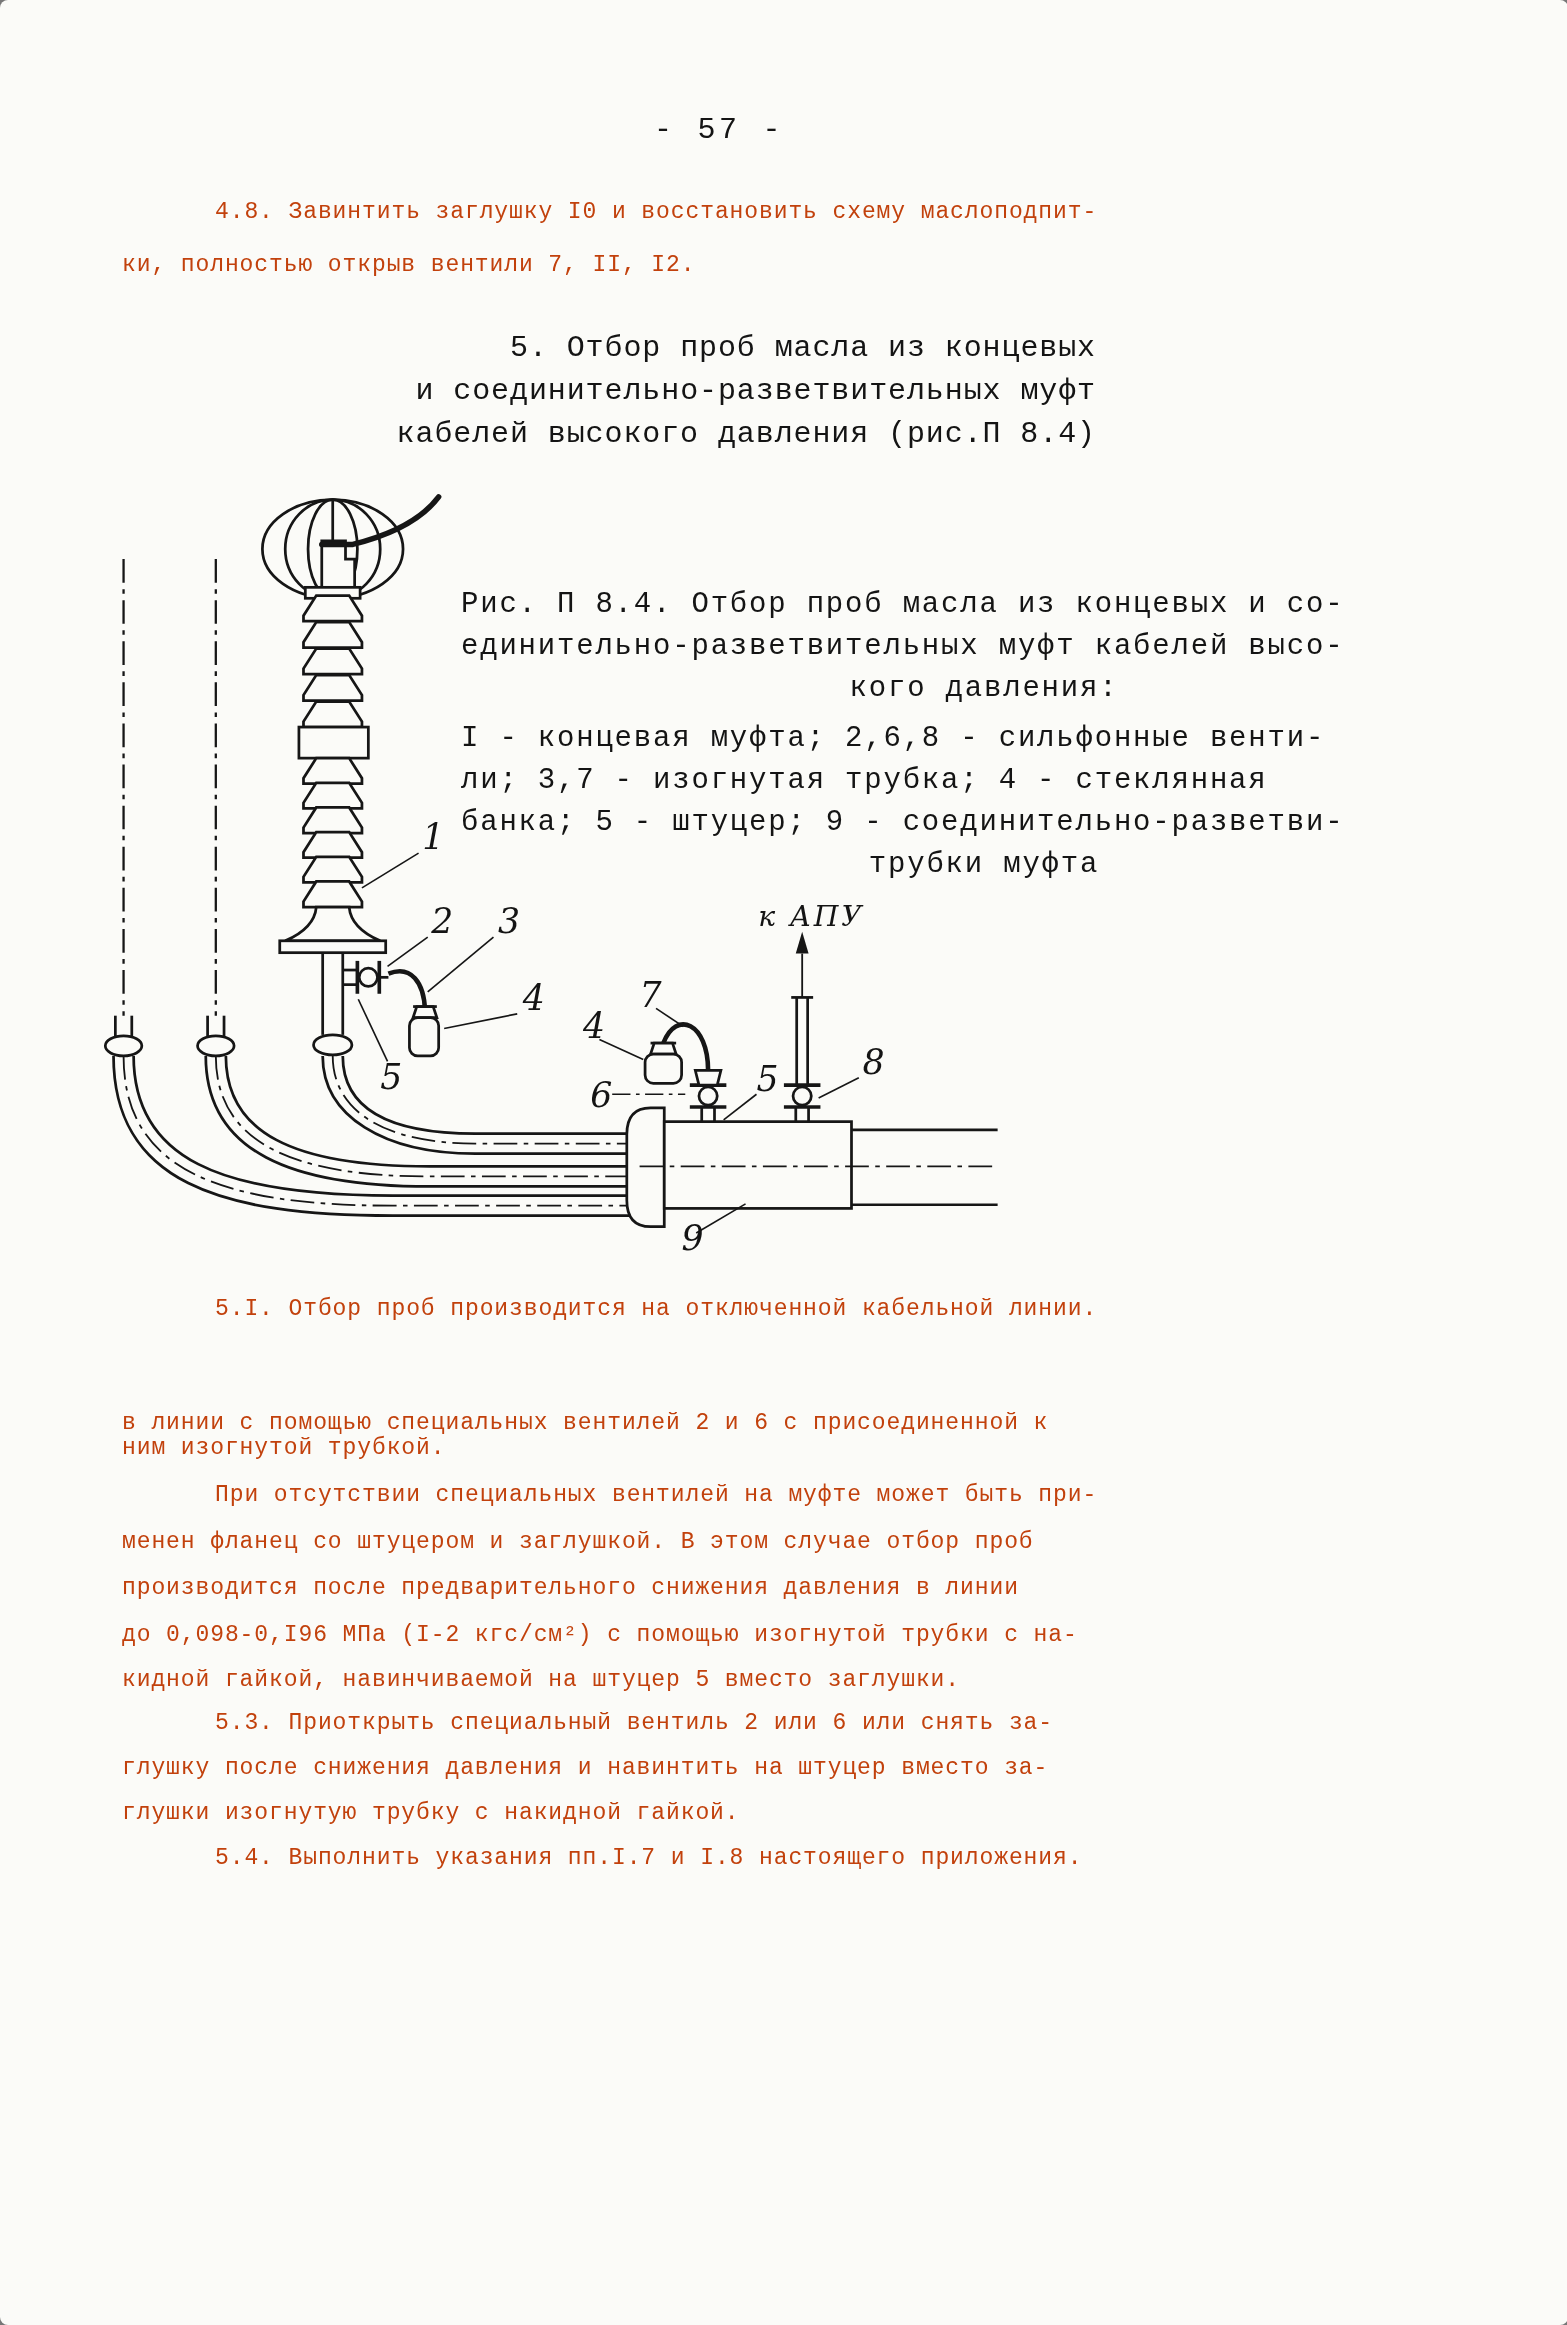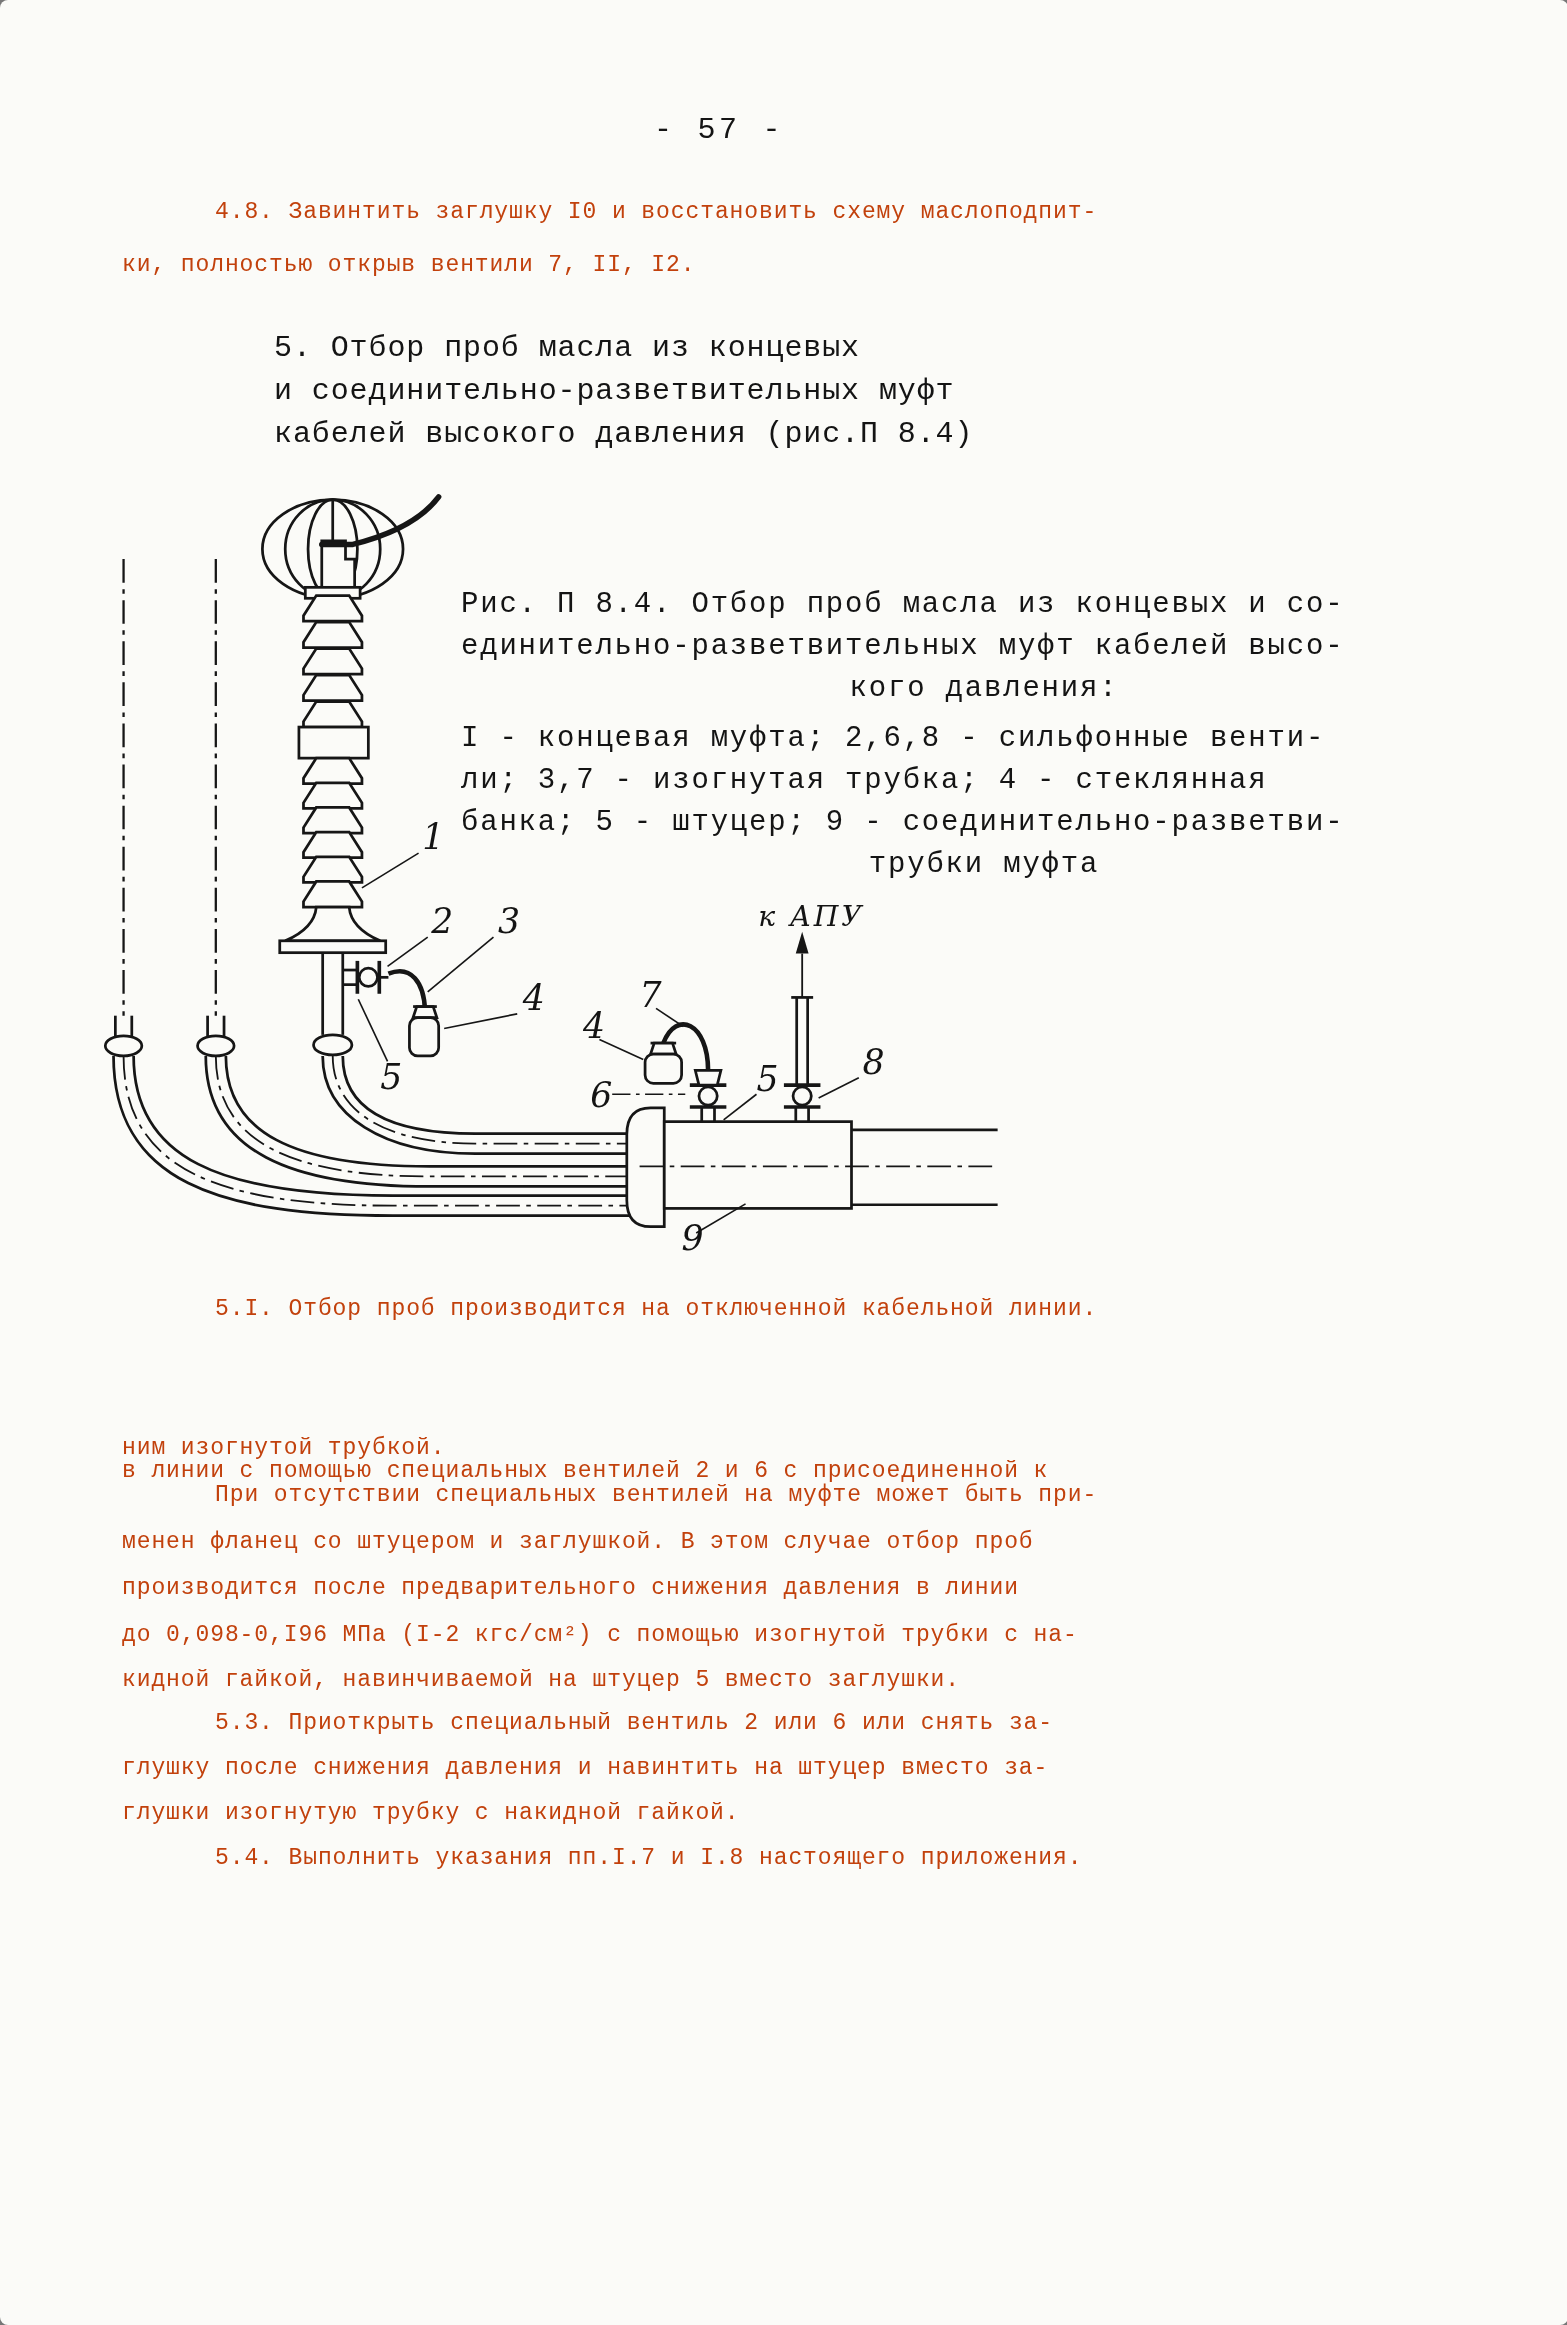--- a/index.html
+++ b/index.html
@@ -21,21 +21,21 @@
     white-space:pre;
     color:#c2410c;
   }
   .ind{padding-left:93px;}
   .pagenum{
     position:absolute;left:654px;top:113px;
     font-size:30px;letter-spacing:3.7px;
   }
   .heading{
     position:absolute;left:274px;top:331px;width:822px;
-    text-align:left;font-size:30px;letter-spacing:0.9px;
+    text-align:right;font-size:30px;letter-spacing:0.9px;
   }
   .heading .hline{height:43px;}
   .caption{
     position:absolute;left:461px;top:588px;width:1046px;
     font-size:29px;letter-spacing:1.8px;
   }
   .caption .cline{position:absolute;left:0;width:100%;white-space:pre;}
   .cap-center{text-align:center;}
   .fig-svg{position:absolute;left:0;top:475px;}
   .figlabel{
@@ -223,21 +223,21 @@
       <text class="figlabel" x="700" y="1102">7</text>
       <text class="figlabel" x="638" y="1136">4</text>
       <text class="figlabel" x="646" y="1212">6</text>
       <text class="figlabel" x="828" y="1194">5</text>
       <text class="figlabel" x="944" y="1176">8</text>
       <text class="figlabel" x="746" y="1368">9</text>
     </g>
   </svg>
 
   <div class="line ind" style="top:1296px">5.I. Отбор проб производится на отключенной кабельной линии.</div>
-  <div class="line" style="top:1458px">в линии с помощью специальных вентилей 2 и 6 с присоединенной к</div>
+  <div class="line" style="top:1410px">в линии с помощью специальных вентилей 2 и 6 с присоединенной к</div>
   <div class="line" style="top:1435px">ним изогнутой трубкой.</div>
   <div class="line ind" style="top:1482px">При отсутствии специальных вентилей на муфте может быть при-</div>
   <div class="line" style="top:1529px">менен фланец со штуцером и заглушкой. В этом случае отбор проб</div>
   <div class="line" style="top:1575px">производится после предварительного снижения давления в линии</div>
   <div class="line" style="top:1622px">до 0,098-0,I96 МПа (I-2 кгс/см²) с помощью изогнутой трубки с на-</div>
   <div class="line" style="top:1667px">кидной гайкой, навинчиваемой на штуцер 5 вместо заглушки.</div>
   <div class="line ind" style="top:1710px">5.3. Приоткрыть специальный вентиль 2 или 6 или снять за-</div>
   <div class="line" style="top:1755px">глушку после снижения давления и навинтить на штуцер вместо за-</div>
   <div class="line" style="top:1800px">глушки изогнутую трубку с накидной гайкой.</div>
   <div class="line ind" style="top:1845px">5.4. Выполнить указания пп.I.7 и I.8 настоящего приложения.</div>

